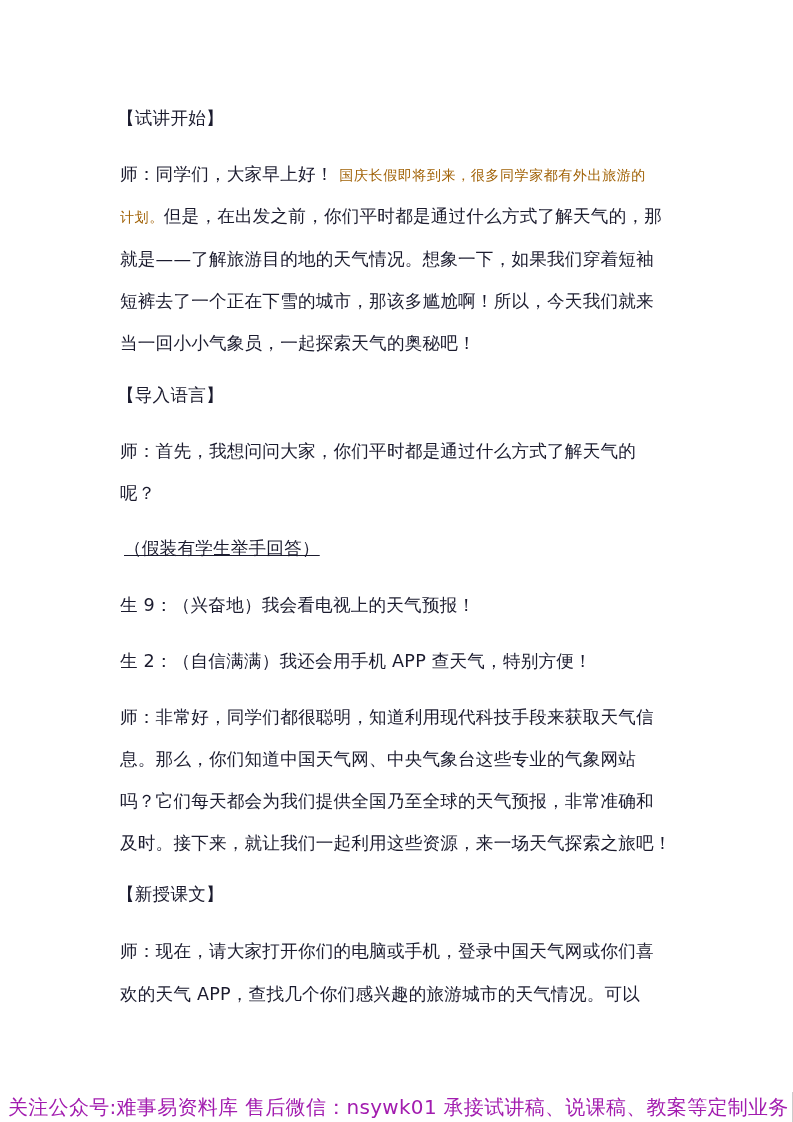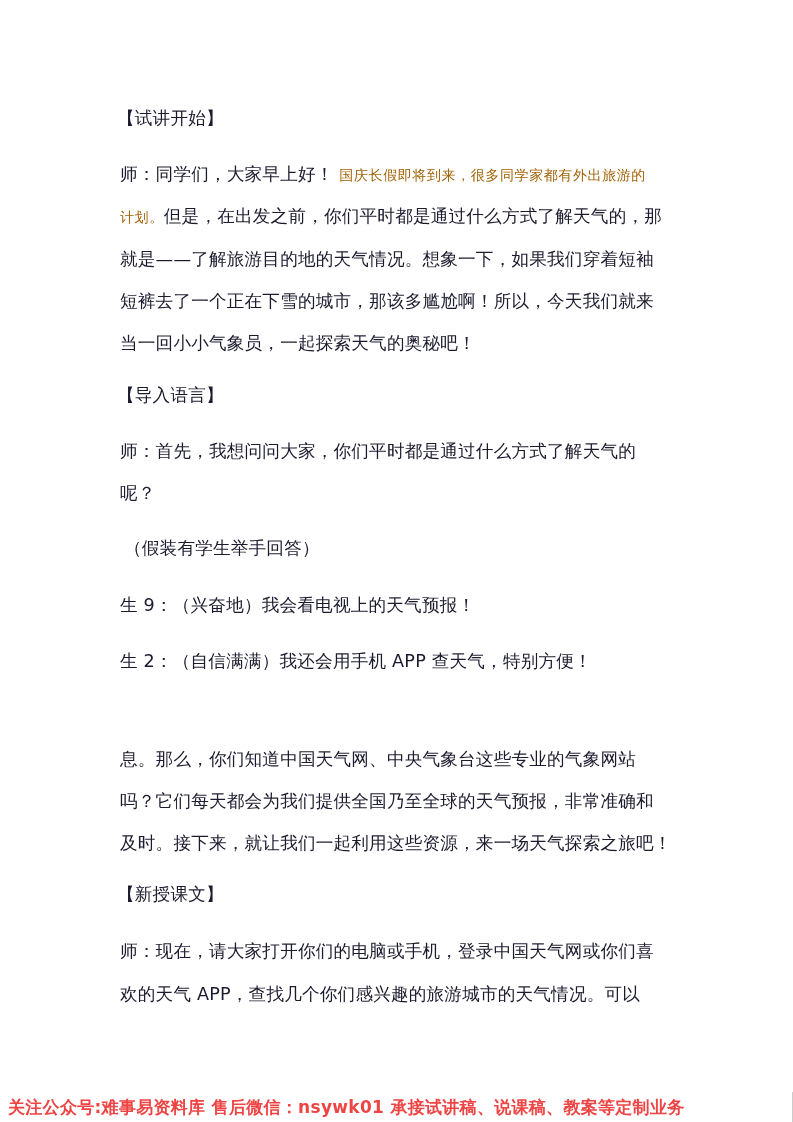--- a/index.html
+++ b/index.html
@@ -35,30 +35,31 @@
       left: 117px;
     }
     .small-serif {
       font-family: "DejaVu Serif", "Liberation Serif", serif;
       font-size: 14px;
       color: #a16207;
       letter-spacing: 0.6px;
     }
     .indent-paren {
       left: 124px;
+      text-decoration: underline;
     }
     .footer {
       position: absolute;
       left: 8px;
       top: 1095px;
       white-space: nowrap;
-      font-size: 17px;
-      font-weight: bold;
+      font-size: 20px;
+      font-weight: normal;
       line-height: 24px;
-      color: #ef4444;
+      color: #a21caf;
       letter-spacing: 0.3px;
     }
     .footer-border {
       position: absolute;
       right: 0;
       top: 1092px;
       width: 1px;
       height: 30px;
       background: #cccccc;
     }
@@ -85,20 +86,21 @@
 
   <div class="line" style="top:439px">师：首先，我想问问大家，你们平时都是通过什么方式了解天气的</div>
   <div class="line" style="top:481px">呢？</div>
 
   <div class="line indent-paren" style="top:536px">（假装有学生举手回答）</div>
 
   <div class="line" style="top:593px">生 9：（兴奋地）我会看电视上的天气预报！</div>
 
   <div class="line" style="top:649px">生 2：（自信满满）我还会用手机 APP 查天气，特别方便！</div>
 
+  <div class="line" style="top:705px">师：非常好，同学们都很聪明，知道利用现代科技手段来获取天气信</div>
   <div class="line" style="top:747px">息。那么，你们知道中国天气网、中央气象台这些专业的气象网站</div>
   <div class="line" style="top:789px">吗？它们每天都会为我们提供全国乃至全球的天气预报，非常准确和</div>
   <div class="line" style="top:831px">及时。接下来，就让我们一起利用这些资源，来一场天气探索之旅吧！</div>
 
   <div class="line heading" style="top:882px">【新授课文】</div>
 
   <div class="line" style="top:939px">师：现在，请大家打开你们的电脑或手机，登录中国天气网或你们喜</div>
   <div class="line" style="top:982px">欢的天气 APP，查找几个你们感兴趣的旅游城市的天气情况。可以</div>
 
   <div class="footer">关注公众号:难事易资料库  售后微信：nsywk01  承接试讲稿、说课稿、教案等定制业务</div>

